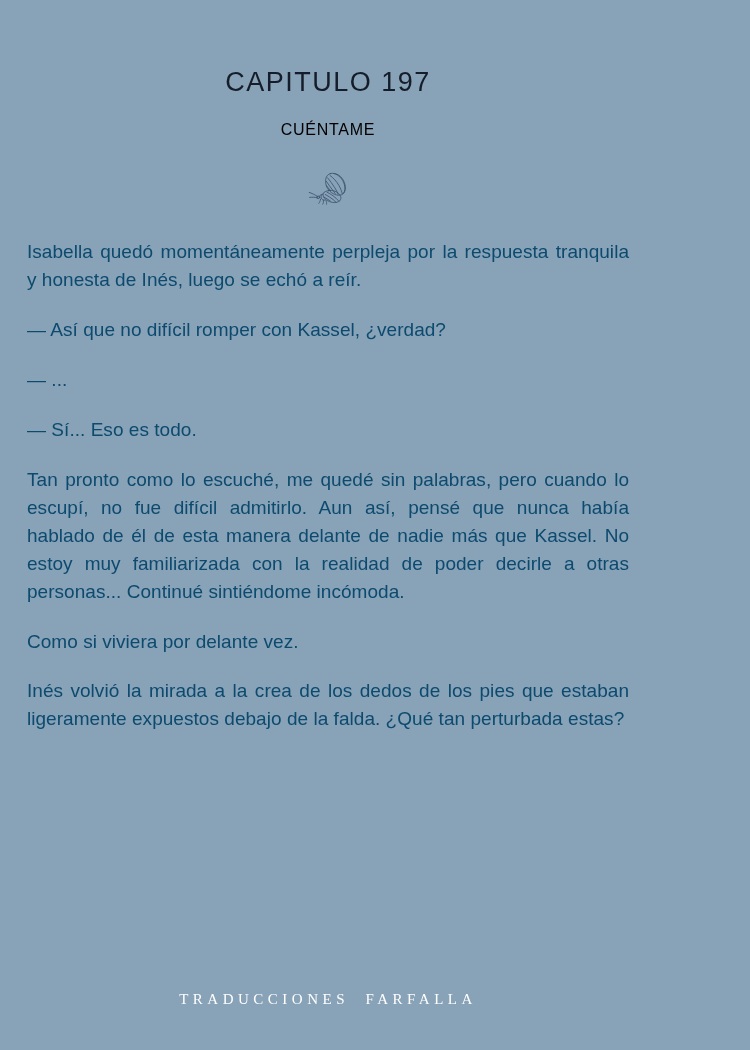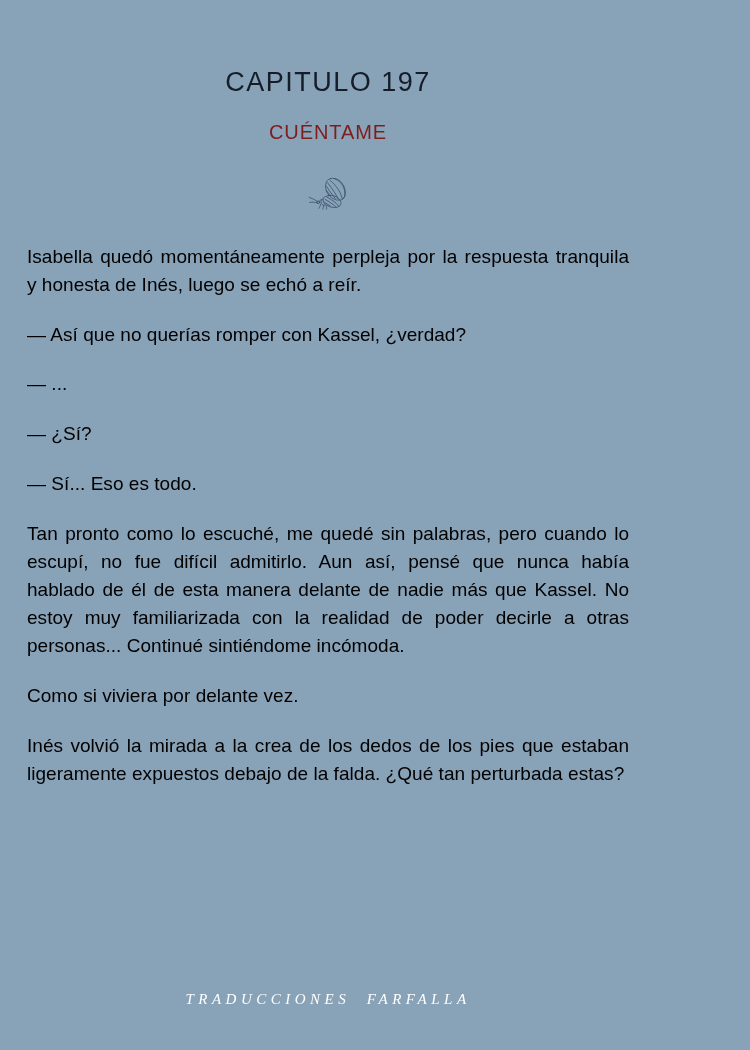--- a/index.html
+++ b/index.html
@@ -36,24 +36,24 @@
     font-weight: 400;
     letter-spacing: 0.055em;
     color: #141d29;
     line-height: 1.1;
     font-family: "Liberation Sans", "DejaVu Sans", sans-serif;
   }
 
   .chapter-subtitle {
     margin: 0;
     padding-top: 23px;
-    font-size: 20px;
+    font-size: 16px;
     font-weight: 400;
     letter-spacing: 0.045em;
-    color: #7f1d1d;
+    color: #000000;
     line-height: 1.1;
   }
 
   
   .ornament {
     display: block;
     margin: 30px auto 0 auto;
     width: 46px;
     height: 44px;
     line-height: 0;
@@ -64,21 +64,21 @@
   .content {
     margin: 0 auto;
     padding-top: 26px;
     width: 602px;
   }
 
   .para {
     margin: 0 0 22px 0;
     font-size: 19px;
     line-height: 1.47;
-    color: #000000;
+    color: #0c4a6e;
     text-align: justify;
     text-justify: inter-word;
     letter-spacing: 0.002em;
     -webkit-hyphens: none;
     hyphens: none;
   }
   .para:last-child { margin-bottom: 0; }
 
   
   .para.dialogue {
@@ -86,21 +86,20 @@
     margin-bottom: 22px;
   }
 
   
   .footer {
     position: absolute;
     left: 0;
     right: 0;
     bottom: 42px;
     text-align: center;
-    font-style: italic;
   }
   .footer-credit {
     display: inline-block;
     font-family: "Liberation Serif", "DejaVu Serif", serif;
     font-size: 15px;
     letter-spacing: 0.30em;
     color: #ffffff;
     white-space: pre;
     line-height: 1;
   }
@@ -147,23 +146,22 @@
           <path d="M15.6 31.2 C15.2 33.0 14.6 34.4 13.8 35.4"></path>
           <path d="M18.4 32.2 C18.6 33.8 18.4 35.2 17.8 36.2"></path>
           <path d="M21.0 32.6 C21.6 34.0 21.8 35.2 21.6 36.2"></path>
         </g>
       </svg>
     </span>
   </div>
 
   <div class="content">
     <p class="para">Isabella quedó momentáneamente perpleja por la respuesta tranquila y honesta de Inés, luego se echó a reír.</p>
-    <p class="para dialogue">— Así que no querías romper con Kassel, ¿verdad?</p>
+    <p class="para dialogue">— Así que no difícil romper con Kassel, ¿verdad?</p>
     <p class="para dialogue">— ...</p>
-    <p class="para dialogue">— ¿Sí?</p>
     <p class="para dialogue">— Sí... Eso es todo.</p>
     <p class="para">Tan pronto como lo escuché, me quedé sin palabras, pero cuando lo escupí, no fue difícil admitirlo. Aun así, pensé que nunca había hablado de él de esta manera delante de nadie más que Kassel. No estoy muy familiarizada con la realidad de poder decirle a otras personas... Continué sintiéndome incómoda.</p>
     <p class="para dialogue">Como si viviera por delante vez.</p>
     <p class="para">Inés volvió la mirada a la crea de los dedos de los pies que estaban ligeramente expuestos debajo de la falda. ¿Qué tan perturbada estas?</p>
   </div>
 
   <div class="footer">
     <span class="footer-credit">TRADUCCIONES  FARFALLA</span>
   </div>
 

